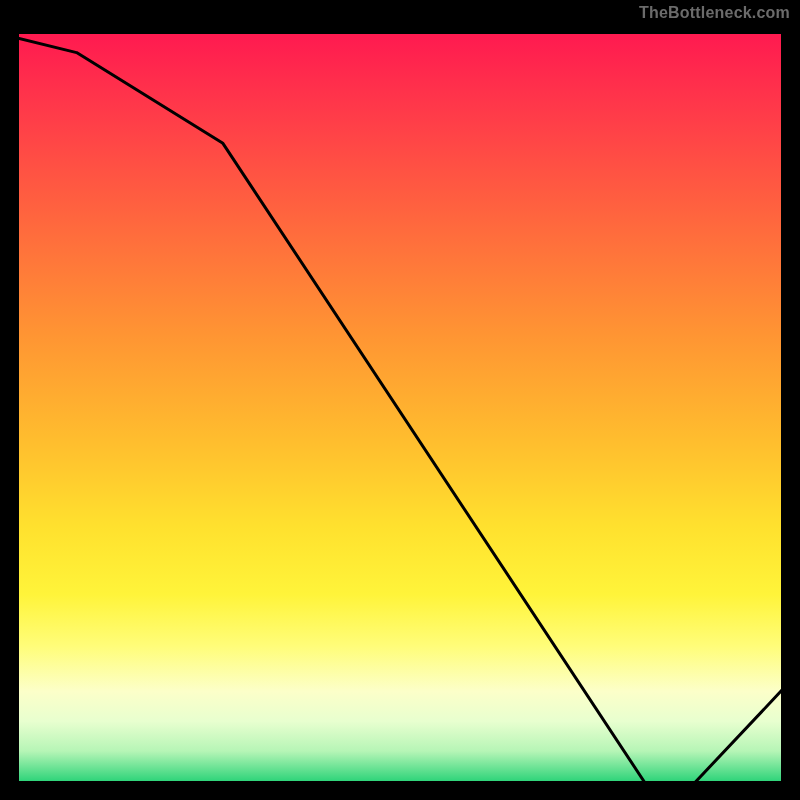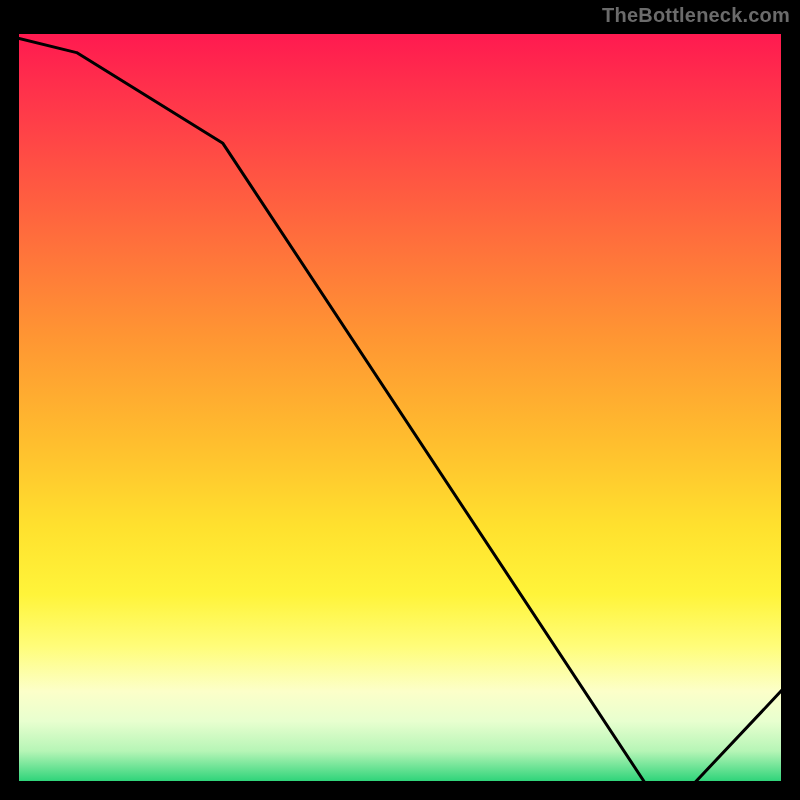--- a/index.html
+++ b/index.html
@@ -14,21 +14,21 @@
   .stage {
     position: relative;
     width: 800px;
     height: 800px;
   }
   .watermark {
     position: absolute;
     top: 4px;
     right: 10px;
     color: #6b6b6b;
-    font-size: 20px;
+    font-size: 16px;
     font-weight: 600;
     letter-spacing: 0.2px;
     user-select: none;
   }
   .plot-outer {
     position: absolute;
     left: 15px;
     top: 30px;
     width: 770px;
     height: 755px;

